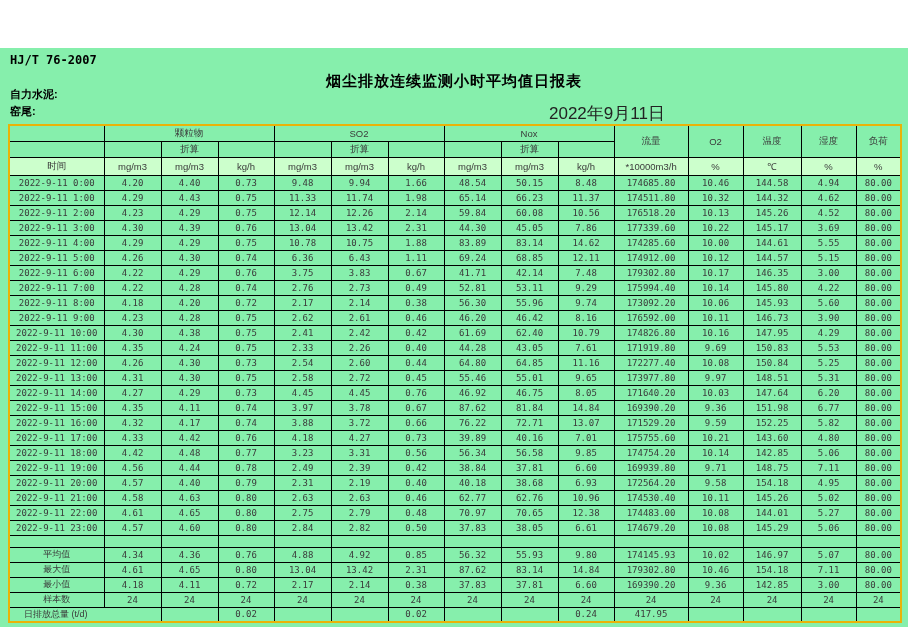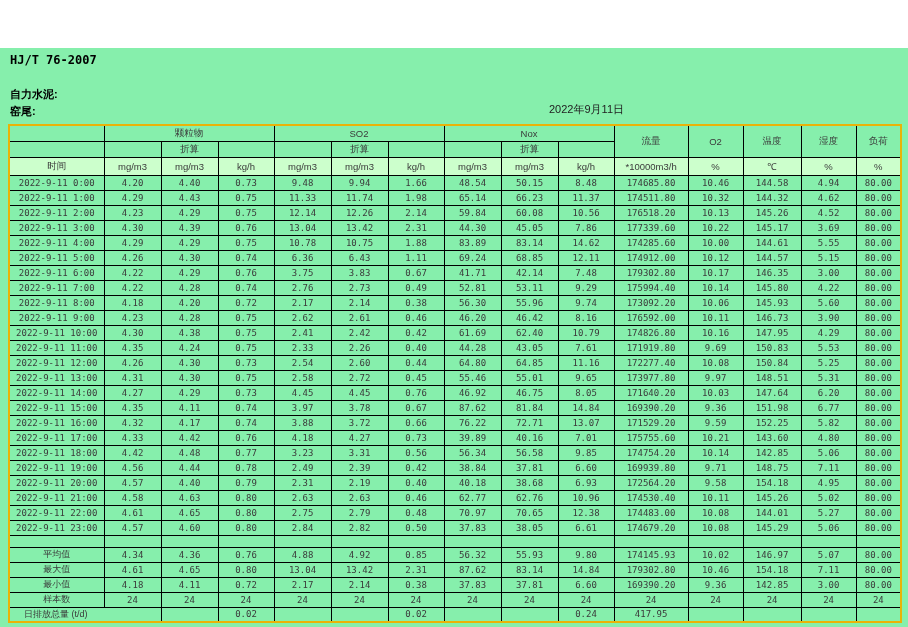--- a/index.html
+++ b/index.html
@@ -4,41 +4,42 @@
 <style>
   * { box-sizing: border-box; }
   html, body { margin: 0; padding: 0; background: #ffffff; }
   body { width: 908px; height: 627px; font-family: "Liberation Sans", sans-serif; color: #333; }
   .page { position: relative; width: 908px; height: 627px; background: #86efac; overflow: hidden; margin-top: 48px; }
 
   .std-code { position: absolute; left: 10px; top: 5px; font-family: "DejaVu Sans Mono", monospace; font-weight: bold; font-size: 12px; color: #000; }
   .title { position: absolute; left: 0; top: 24px; width: 100%; text-align: center; font-weight: bold; font-size: 15px; color: #000; letter-spacing: 1px; }
   .company { position: absolute; left: 10px; top: 39px; font-weight: bold; font-size: 11px; color: #000; }
   .location { position: absolute; left: 10px; top: 56px; font-weight: bold; font-size: 11px; color: #000; }
-  .rep-date { position: absolute; left: 549px; top: 54px; font-size: 11px; color: #222; }
+  .rep-date { position: absolute; left: 549px; top: 54px; font-size: 17px; color: #222; }
 
   table.rpt { position: absolute; left: 8px; top: 76px; width: 892px; border-collapse: collapse; table-layout: fixed; border: 2px solid #eab308; font-size: 9px; }
   .rpt th, .rpt td { border: 1px solid #000; padding: 0 1px; text-align: center; vertical-align: middle; font-weight: normal; color: #3a3a3a; white-space: nowrap; overflow: hidden; }
   .rpt thead th { height: 16px; font-size: 9.5px; }
   .rpt tr.unit-row th { height: 18px; background: #ccffcc; }
   .rpt tbody td { height: 15px; font-family: "DejaVu Sans Mono", "Liberation Sans", monospace; font-size: 9px; }
   .rpt tbody td.cn { font-family: "Liberation Sans", sans-serif; }
   .rpt tr.spacer-row td { height: 12px; }
   .rpt td.left { text-align: left; padding-left: 14px; }
 
   .foot1 { position: absolute; left: 10px; top: 593px; font-size: 10px; color: #333; }
   .foot2 { position: absolute; left: 10px; top: 609px; font-size: 10px; color: #333; text-decoration: underline; }
   .foot3 { position: absolute; left: 249px; top: 609px; font-size: 10px; color: #333; }
 </style>
 </head>
 <body>
 
 <div class="page">
 
   <div class="std-code">HJ/T  76-2007</div>
+  <div class="title">烟尘排放连续监测小时平均值日报表</div>
   <div class="company">自力水泥:</div>
   <div class="location">窑尾:</div>
   <div class="rep-date">2022年9月11日</div>
 
   <table class="rpt">
     <colgroup>
       <col style="width:95px">
       <col style="width:57px">
         <col style="width:57px">
         <col style="width:56px">

